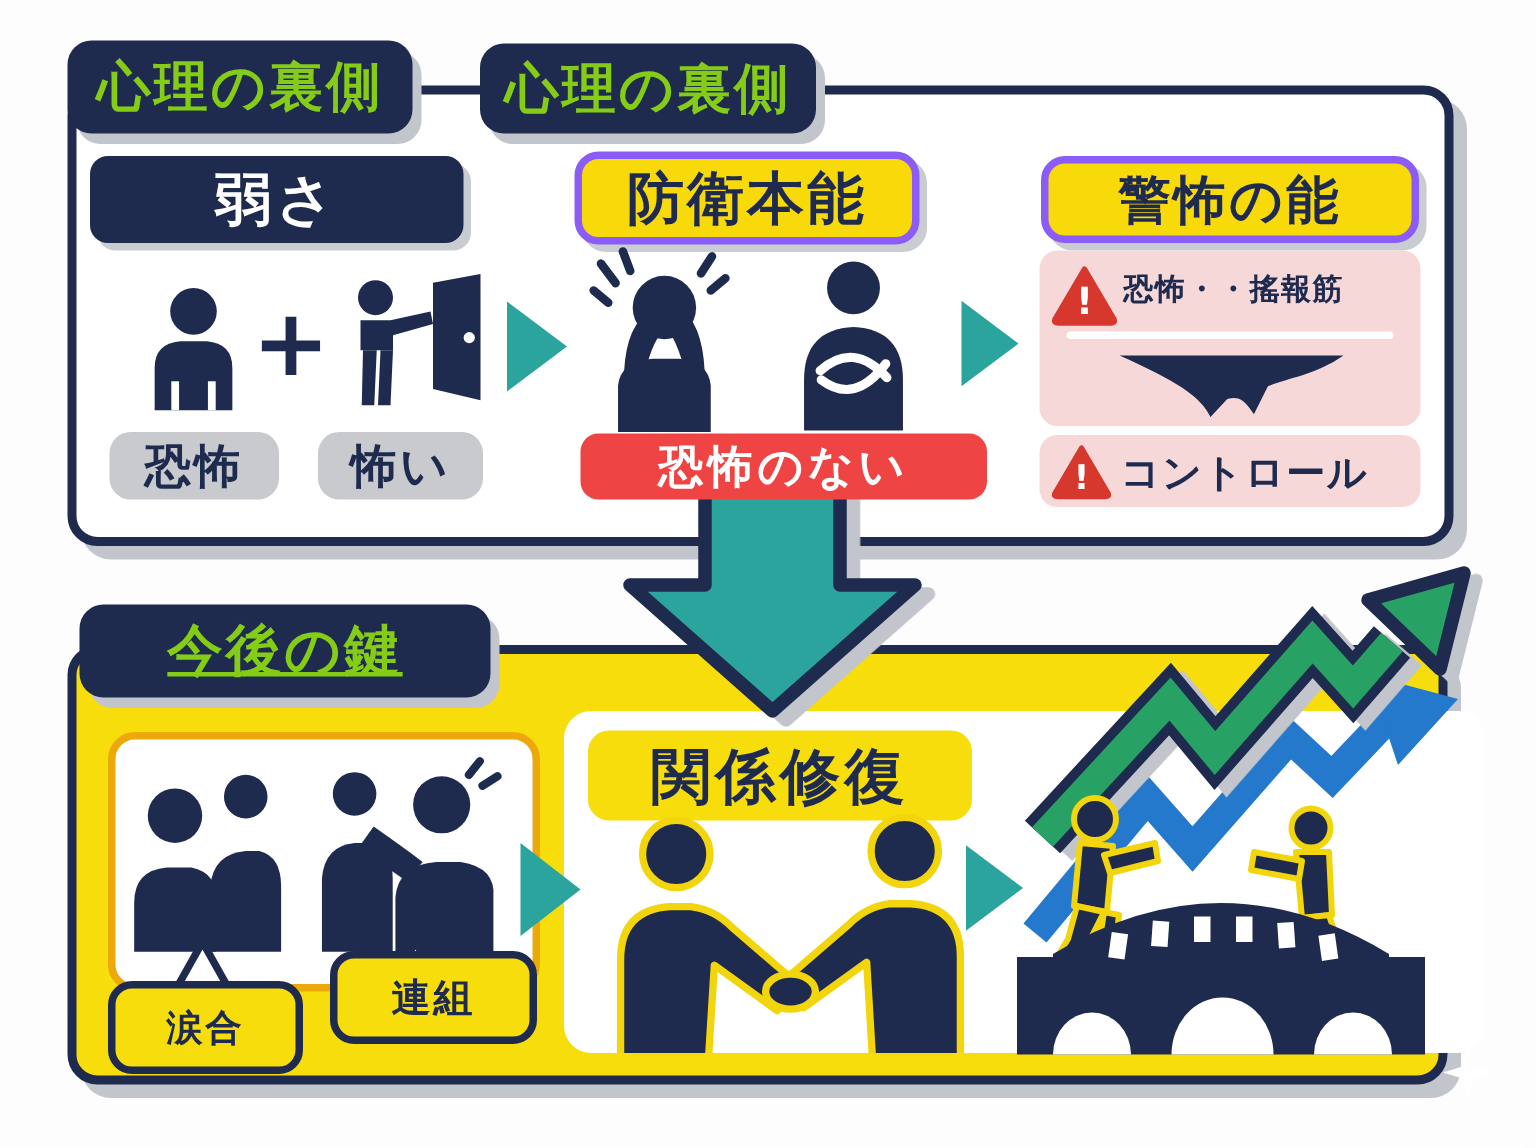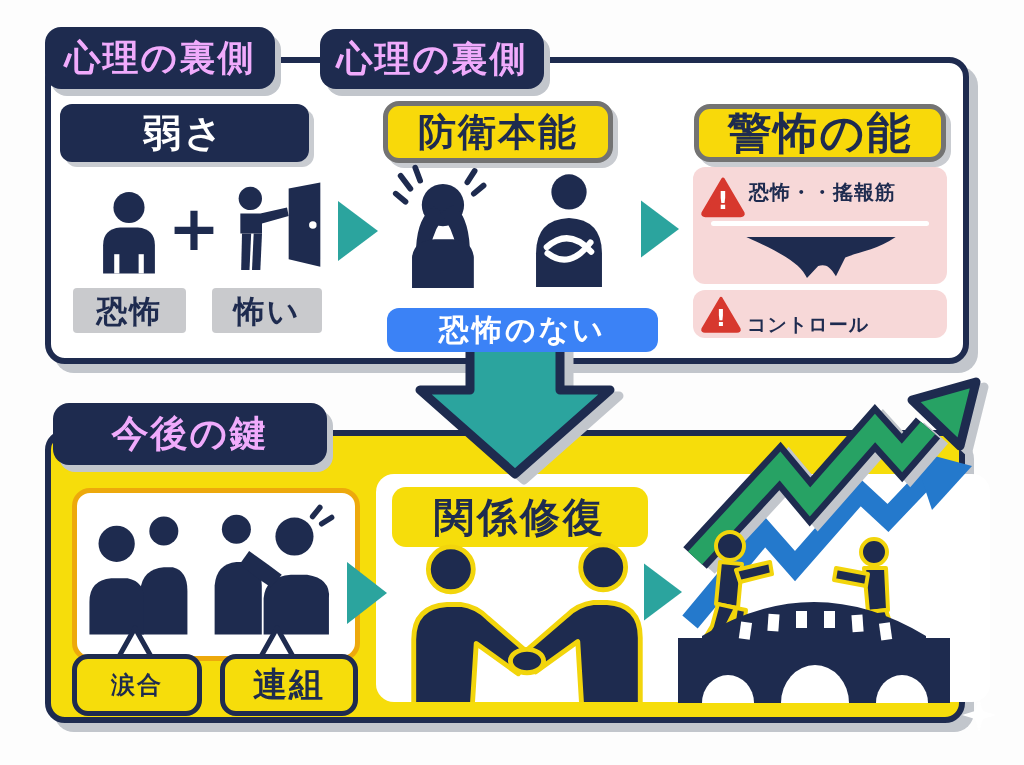--- a/index.html
+++ b/index.html
@@ -1,27 +1,27 @@
 <!DOCTYPE html>
 <html><head>
 <meta charset="utf-8">
 <style>
   html,body{margin:0;padding:0;background:#fff;}
   .stage{position:relative;width:1024px;height:765px;background:#fdfdfd;overflow:hidden;
          font-family:"DejaVu Sans","Liberation Sans",sans-serif;}
   .abs{position:absolute;}
   .flexc{display:flex;align-items:center;justify-content:center;}
-  .navy-tab{background:#1e2b4f;color:#f0abfc;border-radius:16px;font-weight:800;
+  .navy-tab{background:#1e2b4f;color:#84cc16;border-radius:16px;font-weight:800;
             box-shadow:6px 7px 0 #c2c6cc;letter-spacing:2px;}
   .panel{border:6px solid #1e2b4f;border-radius:20px;box-shadow:9px 9px 0 #c2c6cc;}
   .hdr-navy{background:#1e2b4f;color:#fff;border-radius:12px;font-weight:800;
             box-shadow:5px 5px 0 #c9ccd1;letter-spacing:3px;}
-  .hdr-yellow{background:#f8d90a;color:#1e2b4f;border:5px solid #737373;border-radius:16px;
+  .hdr-yellow{background:#f8d90a;color:#1e2b4f;border:5px solid #8b5cf6;border-radius:16px;
               font-weight:800;box-shadow:5px 5px 0 #c9ccd1;letter-spacing:2px;}
-  .gray-label{background:#c9cacd;color:#1e2b4f;border-radius:4px;font-weight:800;letter-spacing:2px;align-items:flex-end;}
+  .gray-label{background:#c9cacd;color:#1e2b4f;border-radius:14px;font-weight:800;letter-spacing:2px;}
   .pink-box{background:#f7d8d8;border-radius:12px;}
   .pink-text{color:#1e2b4f;font-weight:800;letter-spacing:1px;}
   .bubble{background:#f6dd0b;border:5px solid #1e2b4f;border-radius:16px;color:#1e2b4f;
           font-weight:800;letter-spacing:2px;}
   svg{display:block;overflow:visible;}
 </style>
 </head>
 <body>
 
 <div class="stage">
@@ -92,56 +92,56 @@
     <circle cx="55" cy="26" r="23" fill="#1e2b4f"></circle>
     <path d="M12,150 L12,106 Q12,62 55,60 Q98,62 98,106 L98,150 Z" fill="#1e2b4f"></path>
     <path d="M26,98 Q55,72 84,104" fill="none" stroke="#fff" stroke-width="8" stroke-linecap="round"></path>
     <path d="M27,106 Q56,128 83,92" fill="none" stroke="#fff" stroke-width="8" stroke-linecap="round"></path>
   </svg>
 
   <svg class="abs" style="left:408px;top:314px;z-index:30;filter:drop-shadow(9px 6px 0 #c2c6cc);" width="220" height="164" viewBox="0 0 220 164">
     <polygon points="62,0 152,0 152,76 202,76 107,160 12,76 62,76" fill="#2ba49e" stroke="#1e2b4f" stroke-width="9" stroke-linejoin="round"></polygon>
   </svg>
 
-  <div class="abs flexc" style="left:387px;top:289px;width:271px;height:44px;background:#3b82f6;border-radius:12px;
-              color:#fff;font-size:30px;font-weight:800;letter-spacing:3px;z-index:31;margin-top:19px;">
+  <div class="abs flexc" style="left:387px;top:289px;width:271px;height:44px;background:#ef4444;border-radius:12px;
+              color:#fff;font-size:30px;font-weight:800;letter-spacing:3px;z-index:31;">
     <span>恐怖のない</span>
   </div>
 
   <svg class="abs" style="left:641px;top:199px;" width="38" height="60" viewBox="0 0 40 60">
     <polygon points="0,0 40,30 0,60" fill="#2ba49e"></polygon>
   </svg>
 
-  <div class="abs hdr-yellow flexc" style="left:694px;top:104px;width:242px;height:48px;font-size:44px;">
+  <div class="abs hdr-yellow flexc" style="left:694px;top:104px;width:242px;height:48px;font-size:35px;">
     <span>警怖の能</span>
   </div>
 
   <div class="abs pink-box" style="left:693px;top:167px;width:254px;height:117px;">
     <svg class="abs" style="left:8px;top:10px;" width="44" height="40" viewBox="0 0 60 54">
       <path d="M30,3 L57,49 Q58,52 54,52 L6,52 Q2,52 3,49 Z" fill="#d7382e" stroke="#d7382e" stroke-width="5" stroke-linejoin="round"></path>
       <text x="30" y="44" text-anchor="middle" fill="#fff" style="font-size:34px;font-weight:800;font-family:'DejaVu Sans',sans-serif;">!</text>
     </svg>
     <div class="abs pink-text" style="left:56px;top:12px;font-size:20px;white-space:nowrap;">恐怖・・搖報筋</div>
     <div class="abs" style="left:18px;top:54px;width:218px;height:5px;background:#fff;border-radius:3px;"></div>
     <svg class="abs" style="left:52px;top:70px;" width="152" height="42" viewBox="0 0 160 45">
       <path d="M0,0 L160,0 C140,14 120,16 106,22 L96,42 C89,31 85,29 77,31 L65,44 C58,29 40,18 0,0 Z" fill="#1e2b4f"></path>
     </svg>
   </div>
 
   <div class="abs pink-box" style="left:693px;top:290px;width:254px;height:48px;">
     <svg class="abs" style="left:8px;top:6px;" width="40" height="37" viewBox="0 0 60 54">
       <path d="M30,3 L57,49 Q58,52 54,52 L6,52 Q2,52 3,49 Z" fill="#d7382e" stroke="#d7382e" stroke-width="5" stroke-linejoin="round"></path>
       <text x="30" y="44" text-anchor="middle" fill="#fff" style="font-size:34px;font-weight:800;font-family:'DejaVu Sans',sans-serif;">!</text>
     </svg>
-    <div class="abs pink-text" style="left:54px;top:8px;font-size:19px;white-space:nowrap;margin-top:14px;">コントロール</div>
+    <div class="abs pink-text" style="left:54px;top:8px;font-size:26px;white-space:nowrap;">コントロール</div>
   </div>
 
   <div class="abs panel" style="left:45px;top:430px;width:908px;height:281px;background:#f6dd0b;"></div>
 
-  <div class="abs navy-tab flexc" style="left:53px;top:403px;width:274px;height:62px;font-size:37px;z-index:20;">
+  <div class="abs navy-tab flexc" style="left:53px;top:403px;width:274px;height:62px;font-size:37px;z-index:20;text-decoration:underline;">
     <span>今後の鍵</span>
   </div>
 
   <div class="abs" style="left:72px;top:488px;width:278px;height:163px;background:#fff;
               border:5px solid #eda90c;border-radius:18px;z-index:5;"></div>
 
   <svg class="abs" style="left:84px;top:505px;z-index:6;" width="254" height="132" viewBox="0 0 280 140">
     <g fill="#1e2b4f">
       <circle cx="88" cy="26" r="16"></circle>
       <path d="M62,140 L62,92 Q64,68 88,66 L98,66 Q114,70 114,92 L114,140 Z"></path>
@@ -162,21 +162,21 @@
   <svg class="abs" style="left:116px;top:626px;z-index:7;" width="38" height="34" viewBox="0 0 38 34">
     <polygon points="1,34 19,2 37,34" fill="#fff" stroke="#1e2b4f" stroke-width="5" stroke-linejoin="round"></polygon>
   </svg>
   <svg class="abs" style="left:258px;top:626px;z-index:7;" width="38" height="34" viewBox="0 0 38 34">
     <polygon points="1,34 19,2 37,34" fill="#fff" stroke="#1e2b4f" stroke-width="5" stroke-linejoin="round"></polygon>
   </svg>
 
   <div class="abs bubble flexc" style="left:72px;top:654px;width:120px;height:52px;font-size:24px;z-index:8;">
     <span>涙合</span>
   </div>
-  <div class="abs bubble flexc" style="left:220px;top:654px;width:128px;height:52px;font-size:34px;z-index:8;">
+  <div class="abs bubble flexc" style="left:220px;top:634px;width:128px;height:52px;font-size:26px;z-index:8;">
     <span>連組</span>
   </div>
 
   <svg class="abs" style="left:347px;top:562px;z-index:6;" width="40" height="62" viewBox="0 0 40 62">
     <polygon points="0,0 40,31 0,62" fill="#2ba49e"></polygon>
   </svg>
 
   <div class="abs" style="left:376px;top:474px;width:574px;height:228px;background:#fff;border-radius:18px;
               overflow:hidden;z-index:5;padding-left:40px;">
     <div class="abs flexc" style="left:16px;top:13px;width:256px;height:60px;background:#f6dd0b;border-radius:14px;

